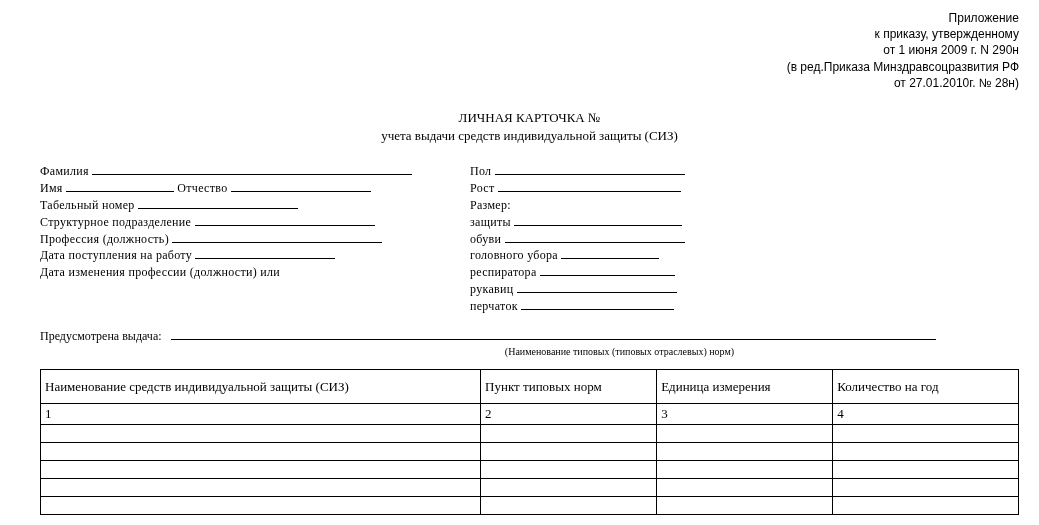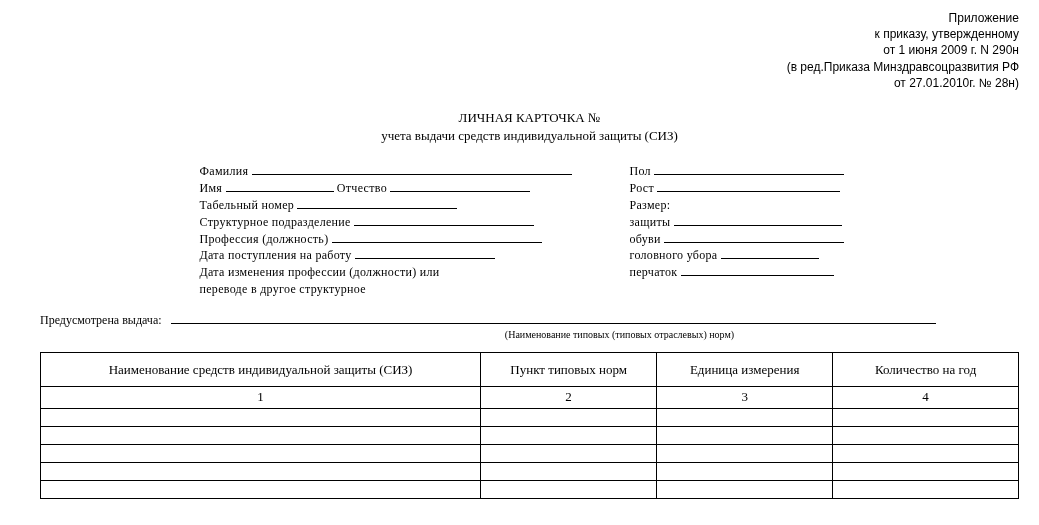--- a/index.html
+++ b/index.html
@@ -21,21 +21,21 @@
       line-height: 1.35;
     }
     .title-block {
       text-align: center;
       margin-bottom: 18px;
       font-size: 13px;
     }
     .title-block .line { display: block; }
     .mid {
       display: flex;
-      justify-content: center;
+      justify-content: flex-start;
       font-size: 12px;
       letter-spacing: 0.3px;
     }
     .left-col { width: 430px; }
     .right-col { width: 230px; }
     .field-line { margin-bottom: 0px; white-space: nowrap; }
     .blank {
       display: inline-block;
       border-bottom: 1px solid #000;
       height: 12px;
@@ -55,21 +55,21 @@
       margin-bottom: 10px;
     }
     table {
       border-collapse: collapse;
       width: 100%;
       table-layout: fixed;
       font-size: 13px;
     }
     th, td {
       border: 1px solid #000;
-      text-align: center;
+      text-align: left;
       vertical-align: middle;
       padding: 1px 4px;
     }
     th { font-weight: normal; height: 34px; line-height: 1.2; }
     td.numrow { height: 15px; }
     td.cell { height: 18px; }
     .col1 { width: 45%; }
     .col2 { width: 18%; }
     .col3 { width: 18%; }
     .col4 { width: 19%; }
@@ -112,21 +112,20 @@
     </div>
     <div class="field-line">
       <span>Профессия (должность)</span>
       <span class="blank" style="width:210px"></span>
     </div>
     <div class="field-line">
       <span>Дата поступления на работу</span>
       <span class="blank" style="width:140px"></span>
     </div>
     <div class="field-line">Дата изменения профессии (должности) или</div>
-    <div class="field-line">переводе в другое структурное</div>
   </div>
 
   <div class="right-col">
     <div class="field-line">
       <span>Пол</span>
       <span class="blank" style="width:190px"></span>
     </div>
     <div class="field-line">
       <span>Рост</span>
       <span class="blank" style="width:183px"></span>
@@ -136,20 +135,28 @@
       <span>защиты</span>
       <span class="blank" style="width:168px"></span>
     </div>
     <div class="field-line">
       <span>обуви</span>
       <span class="blank" style="width:180px"></span>
     </div>
     <div class="field-line">
       <span>головного убора</span>
       <span class="blank" style="width:98px"></span>
+    </div>
+    <div class="field-line">
+      <span>респиратора</span>
+      <span class="blank" style="width:135px"></span>
+    </div>
+    <div class="field-line">
+      <span>рукавиц</span>
+      <span class="blank" style="width:160px"></span>
     </div>
     <div class="field-line">
       <span>перчаток</span>
       <span class="blank" style="width:153px"></span>
     </div>
   </div>
 </div>
 
 <div class="provide-row">
   <span>Предусмотрена выдача:</span>

